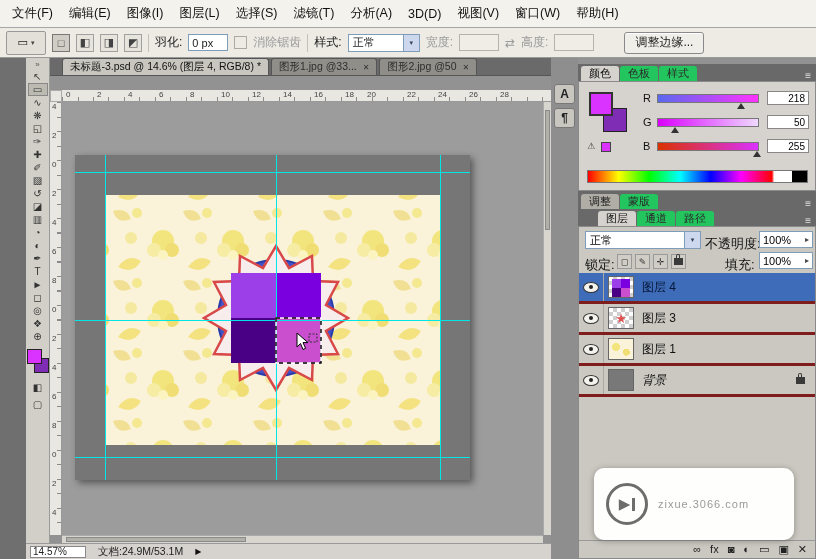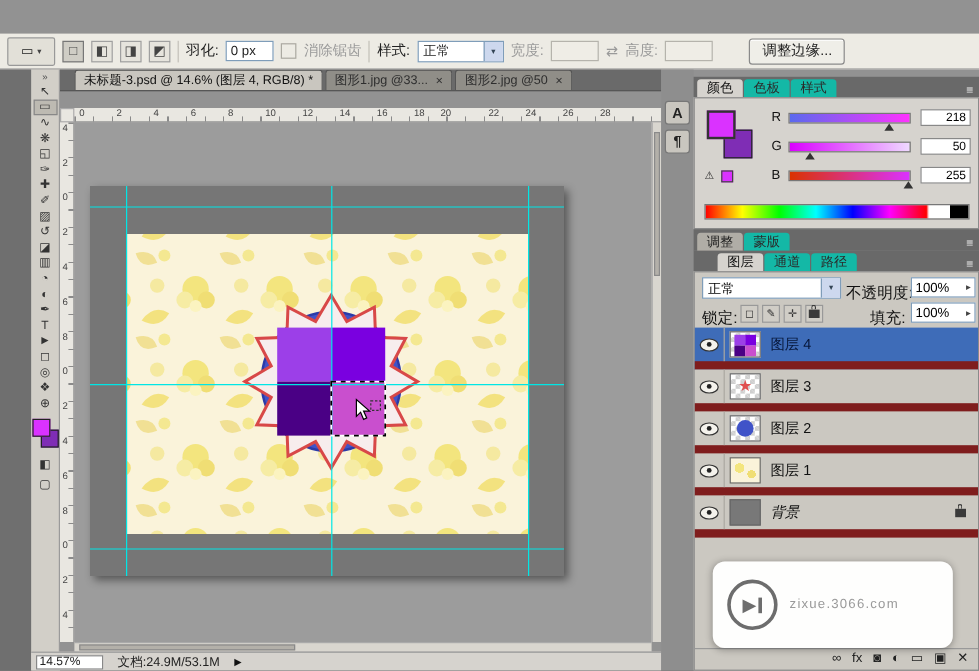--- a/index.html
+++ b/index.html
@@ -89,21 +89,21 @@
   .dockbtn{width:21px;height:20px;margin:4px auto 0;background:#C9C6BF;border:1px solid #777;border-radius:3px;
            display:flex;align-items:center;justify-content:center;font-size:12px;font-weight:bold;color:#222;box-sizing:border-box;}
   .dockbtn.first{margin-top:26px;}
 
   
   .ptabbar{position:absolute;left:578px;width:238px;height:17px;background:#696969;display:flex;
            align-items:flex-end;padding-left:3px;box-sizing:border-box;}
   .ptab{height:15px;padding:0 8px;font-size:11px;display:flex;align-items:center;border-radius:3px 3px 0 0;
         margin-right:1px;white-space:nowrap;text-align:right;}
   .ptab.active{background:#D6D3CE;color:#111;}
-  .ptab.inactive{background:#14b8a6;color:#2b2b2b;font-family:Liberation Mono, monospace;}
+  .ptab.inactive{background:#22c55e;color:#2b2b2b;font-family:Liberation Mono, monospace;}
   .ptab.lightish{background:#B0ADA6;color:#1b1b1b;}
   .pmenu{margin-left:auto;margin-right:5px;color:#E2E2E2;font-size:10px;}
   .pbody{position:absolute;left:578px;width:238px;background:#D6D3CE;border:1px solid #8a8a8a;box-sizing:border-box;}
 
   
   .cswatch{position:absolute;width:24px;height:24px;border:1px solid #222;box-sizing:border-box;}
   .cswatch.front{left:10px;top:10px;border:2px solid #333;z-index:2;}
   .cswatch.back{left:24px;top:26px;z-index:1;}
   .chanlabel{position:absolute;font-size:11px;color:#111;}
   .track{position:absolute;height:9px;border:1px solid #777;box-sizing:border-box;width:102px;left:78px;}
@@ -121,21 +121,21 @@
                         #fff 85%,#fff 93%,#000 93%,#000 100%);}
 
   
   .valbox{position:absolute;width:54px;height:17px;background:#fff;border:1px solid #7F9DB9;font-size:11px;
           display:flex;align-items:center;box-sizing:border-box;padding:0 3px;gap:2px;}
   .varrow{margin-left:auto;font-size:8px;color:#444;}
   .plabel{position:absolute;font-size:13px;color:#111;white-space:nowrap;}
   .lockbtn{position:absolute;width:15px;height:15px;background:#D0CDC6;border:1px solid #999;display:flex;
            align-items:center;justify-content:center;font-size:9px;color:#333;box-sizing:border-box;}
   .lrows{position:absolute;left:0;top:46px;width:236px;}
-  .lrow{display:flex;align-items:center;height:28px;border-bottom:7px solid #7f1d1d;background:#CBC8C1;}
+  .lrow{display:flex;align-items:center;height:28px;border-bottom:3px solid #7f1d1d;background:#CBC8C1;}
   .lrow.selected{background:#3E6CB8;}
   .eyecell{width:24px;height:100%;border-right:1px solid #ABA8A1;display:flex;align-items:center;justify-content:center;flex:none;}
   .eye{position:relative;width:14px;height:9px;background:#F4F2EC;border:1px solid #333;border-radius:50%;}
   .eye::after{content:"";position:absolute;left:4.5px;top:2px;width:4px;height:4px;background:#222;border-radius:50%;}
   .thumb{width:26px;height:22px;margin-left:4px;border:1px solid #666;box-sizing:border-box;position:relative;
          overflow:hidden;flex:none;}
   .checker{background-image:linear-gradient(45deg,#cfcfcf 25%,transparent 25%,transparent 75%,#cfcfcf 75%),
            linear-gradient(45deg,#cfcfcf 25%,#fff 25%,#fff 75%,#cfcfcf 75%);
            background-size:8px 8px;background-position:0 0,4px 4px;background-color:#fff;}
   .mini{position:absolute;width:9px;height:9px;}
@@ -165,20 +165,33 @@
   .wbar{width:3px;height:13px;background:#6d6d6d;}
   .wtext{display:flex;flex-direction:column;}
   .wtitle{font-size:20px;font-weight:bold;color:#5a5a5a;letter-spacing:3px;}
   .wurl{font-size:11px;color:#9a9a9a;letter-spacing:1px;}
 </style>
 </head>
 <body>
 
 <div id="app">
 
+  <div class="menubar">
+    <span class="menu-item">文件(F)</span>
+    <span class="menu-item">编辑(E)</span>
+    <span class="menu-item">图像(I)</span>
+    <span class="menu-item">图层(L)</span>
+    <span class="menu-item">选择(S)</span>
+    <span class="menu-item">滤镜(T)</span>
+    <span class="menu-item">分析(A)</span>
+    <span class="menu-item">3D(D)</span>
+    <span class="menu-item">视图(V)</span>
+    <span class="menu-item">窗口(W)</span>
+    <span class="menu-item">帮助(H)</span>
+  </div>
 
   <div class="optionsbar">
     <div class="toolpreset">
       <span>▭</span>
       <span class="tinyarrow">▾</span>
     </div>
     <div class="modebtn pressed">□</div>
     <div class="modebtn">◧</div>
     <div class="modebtn">◨</div>
     <div class="modebtn">◩</div>
@@ -426,29 +439,20 @@
           </div>
         <div class="thumb checker">
             <div class="thumb-star-glyph">★</div>
           </div>
         <span class="lname">图层 3</span>
       </div>
       <div class="lrow">
         <div class="eyecell">
             <div class="eye"></div>
           </div>
-        <div class="thumb checker">
-            <div class="thumb-circle-dot" style="background-color: rgb(64, 83, 200);"></div>
-          </div>
-        <span class="lname">图层 2</span>
-      </div>
-      <div class="lrow">
-        <div class="eyecell">
-            <div class="eye"></div>
-          </div>
         <div class="thumb thumb-floral"></div>
         <span class="lname">图层 1</span>
       </div>
       <div class="lrow">
         <div class="eyecell">
             <div class="eye"></div>
           </div>
         <div class="thumb thumb-gray"></div>
         <span class="lname it">背景</span>
         <span class="rowlock lockicon"></span>

